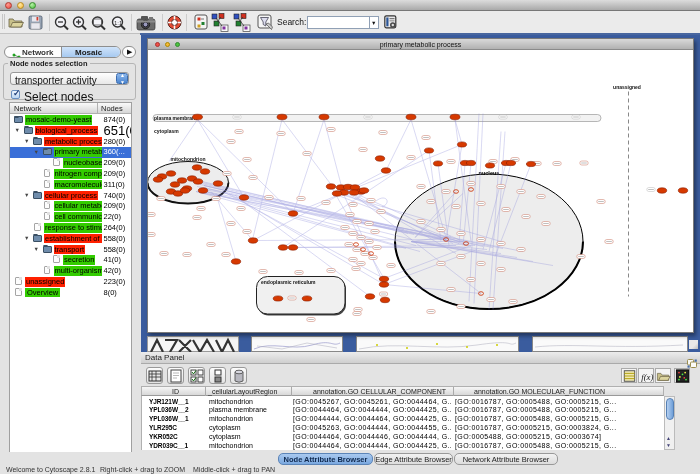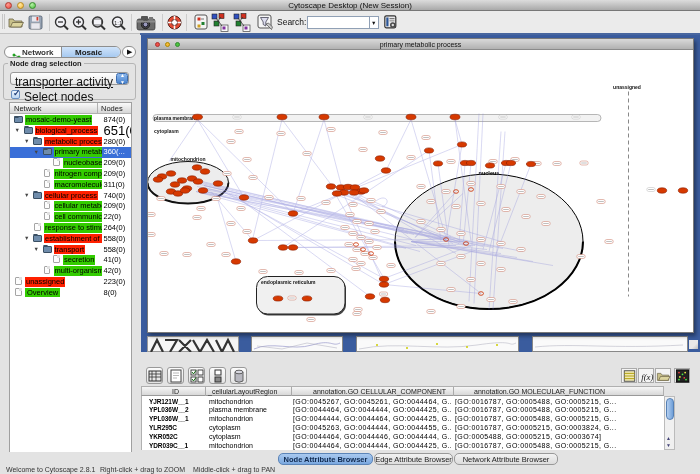--- a/index.html
+++ b/index.html
@@ -2,21 +2,20 @@
 <html><head><meta charset="utf-8"><style>
 * { margin:0; padding:0; box-sizing:border-box; }
 body { width:700px; height:474px; font-family:"Liberation Sans",sans-serif; background:#e3e3e3; position:relative; overflow:hidden; }
 .abs { position:absolute; }
 </style></head><body>
 
 <div class="abs" style="left:0;top:0;width:700px;height:11px;background:linear-gradient(#dcdcdc,#a9a9a9);border-bottom:1px solid #777;">
   <span class="abs" style="left:5px;top:1.5px;width:7px;height:7px;border-radius:50%;background:radial-gradient(circle at 35% 30%,#ff9a90,#ee4b40);border:0.5px solid #b03a30;"></span>
   <span class="abs" style="left:17px;top:1.5px;width:7px;height:7px;border-radius:50%;background:radial-gradient(circle at 35% 30%,#ffe9a8,#f5b835);border:0.5px solid #ba8a20;"></span>
   <span class="abs" style="left:29px;top:1.5px;width:7px;height:7px;border-radius:50%;background:radial-gradient(circle at 35% 30%,#b8f0a8,#4cc23e);border:0.5px solid #3a8f2e;"></span>
-  <span class="abs" style="left:0;top:1px;width:700px;text-align:center;font-size:8px;color:#111;">Cytoscape Desktop (New Session)</span>
 </div>
 
 <div class="abs" style="left:0;top:11px;width:700px;height:22px;background:#ebebeb;">
   <span class="abs" style="left:2px;top:3px;width:1px;height:15px;background:#c6c6c6;"></span>
   <span class="abs" style="left:4px;top:3px;width:1px;height:15px;background:#c6c6c6;"></span>
   <svg class="abs" style="left:8px;top:4px;" width="16" height="15" viewBox="0 0 16 15">
       <path d="M1 12 L1 4 L5 4 L6.5 6 L14 6 L14 12 Z" fill="#c8c08a" stroke="#6b6345" stroke-width="0.8"></path>
       <path d="M2.5 12 L4.5 7.5 L15.5 7.5 L13 12 Z" fill="#dcd49e" stroke="#6b6345" stroke-width="0.8"></path>
     </svg>
     <svg class="abs" style="left:28px;top:4px;" width="15" height="15" viewBox="0 0 15 15">
@@ -119,24 +118,24 @@
         </svg></span>
      <span class="abs" style="left:17px;top:1px;font-size:8px;font-weight:bold;color:#333;">Network</span>
      <span class="abs" style="left:56px;top:0;width:61px;height:12px;background:linear-gradient(#cfe3fa,#9ec4ee);border-left:1px solid #8e8e8e;"></span>
      <span class="abs" style="left:70px;top:1px;font-size:8px;font-weight:bold;color:#1a1a1a;">Mosaic</span>
   </div>
   <div class="abs" style="left:122px;top:11px;width:14px;height:12px;border:1px solid #8e8e8e;border-radius:6px;background:#fdfdfd;">
     <span class="abs" style="left:4px;top:1px;font-size:7px;color:#111;">▶</span>
   </div>
 
   <div class="abs" style="left:3px;top:28px;width:133px;height:37px;border:1px solid #b5b5b5;border-radius:3px;">
-    <span class="abs" style="left:4px;top:-4px;background:#e3e3e3;font-size:7.5px;font-weight:bold;color:#222;padding:0 2px;line-height:8px;">Node drag selection</span>
+    <span class="abs" style="left:4px;top:-4px;background:#e3e3e3;font-size:7.5px;font-weight:bold;color:#222;padding:0 2px;line-height:8px;">Node nodes selection</span>
 
     <div class="abs" style="left:6px;top:8px;width:119px;height:13px;border:1px solid #999;border-radius:3px;background:linear-gradient(#ffffff,#e8e8e8);">
-      <span class="abs" style="left:4px;top:1.5px;font-size:12px;color:#111;text-decoration:underline;">transporter activity</span>
+      <span class="abs" style="left:4px;top:1.5px;font-size:10px;color:#111;">transporter activity</span>
       <span class="abs" style="right:0px;top:0px;width:12px;height:11px;border-radius:2.5px;background:linear-gradient(#8db8ec,#4a84cf);border:0.5px solid #3a6cb0;">
         <span class="abs" style="left:3px;top:-2px;font-size:5px;color:#fff;">▲</span>
         <span class="abs" style="left:3px;top:4.5px;font-size:5px;color:#fff;">▼</span>
       </span>
     </div>
 
     <span class="abs" style="left:7px;top:26px;width:9px;height:9px;border:1px solid #6a8fc0;border-radius:2px;background:linear-gradient(#eef5fe,#bcd6f2);">
       <span class="abs" style="left:1px;top:-3px;font-size:9px;font-weight:bold;color:#23407a;">✓</span>
     </span>
     <span class="abs" style="left:20px;top:26px;font-size:12px;color:#111;">Select nodes</span>
@@ -646,20 +645,29 @@
         <ellipse cx="333.0" cy="243.5" rx="2.5" ry="1.8" fill="none" stroke="#cc2e00" stroke-width="0.8"></ellipse>
         <ellipse cx="208.0" cy="194.5" rx="2.5" ry="1.8" fill="none" stroke="#cc2e00" stroke-width="0.8"></ellipse>
         <ellipse cx="215.0" cy="199.5" rx="2.5" ry="1.8" fill="none" stroke="#cc2e00" stroke-width="0.8"></ellipse>
         <ellipse cx="223.0" cy="203.5" rx="2.5" ry="1.8" fill="none" stroke="#cc2e00" stroke-width="0.8"></ellipse>
     </svg>
   </div>
   <span class="abs" style="right:2px;bottom:3px;width:9px;height:9px;background:linear-gradient(135deg,#e8e8e8 60%,#bbb);"></span>
 </div>
 
 <div class="abs" style="left:141px;top:352px;width:559px;height:102px;background:#e3e3e3;">
+  <div class="abs" style="left:0;top:0;width:559px;height:12px;background:linear-gradient(#ececec,#cfcfcf);border-bottom:1px solid #aaa;">
+    <span class="abs" style="left:4px;top:1px;font-size:8px;color:#222;">Data Panel</span>
+    <span class="abs" style="left:546px;top:1.5px;width:10px;height:9px;"><svg width="10" height="9" viewBox="0 0 10 9">
+          <rect x="0.5" y="0.5" width="6" height="5.5" rx="1" fill="#f8f8f4" stroke="#9a8d4f" stroke-width="1"></rect>
+          <rect x="3.5" y="3" width="6" height="5.5" rx="1" fill="#fcfcf8" stroke="#9a8d4f" stroke-width="1"></rect>
+          <rect x="7.6" y="0.5" width="2.2" height="2.2" fill="#4a6ea9"></rect>
+          <rect x="0.5" y="6.5" width="2.2" height="2.2" fill="#4a6ea9"></rect>
+        </svg></span>
+  </div>
   <div class="abs" style="left:5px;top:15px;width:17px;height:17px;border:1px solid #999;border-radius:3px;background:linear-gradient(#fcfcfc,#e4e4e4);"><svg width="16" height="16" viewBox="0 0 16 16">
         <rect x="2" y="3" width="12" height="10" fill="#e8e8e8" stroke="#333" stroke-width="1"></rect>
         <path d="M2 6 L14 6 M2 9 L14 9 M5 3 L5 13 M9 3 L9 13" stroke="#333" stroke-width="0.8"></path>
       </svg></div>
     <div class="abs" style="left:26px;top:15px;width:17px;height:17px;border:1px solid #999;border-radius:3px;background:linear-gradient(#fcfcfc,#e4e4e4);"><svg width="16" height="16" viewBox="0 0 16 16">
         <rect x="3" y="2" width="10" height="12" fill="#fff" stroke="#444" stroke-width="1"></rect>
         <path d="M5 5 L11 5 M5 7.5 L11 7.5 M5 10 L9 10" stroke="#999" stroke-width="0.7"></path>
       </svg></div>
     <div class="abs" style="left:47px;top:15px;width:17px;height:17px;border:1px solid #999;border-radius:3px;background:linear-gradient(#fcfcfc,#e4e4e4);"><svg width="16" height="16" viewBox="0 0 16 16">
         <rect x="2" y="2" width="5" height="5" fill="#fff" stroke="#333" stroke-width="0.9"></rect>

